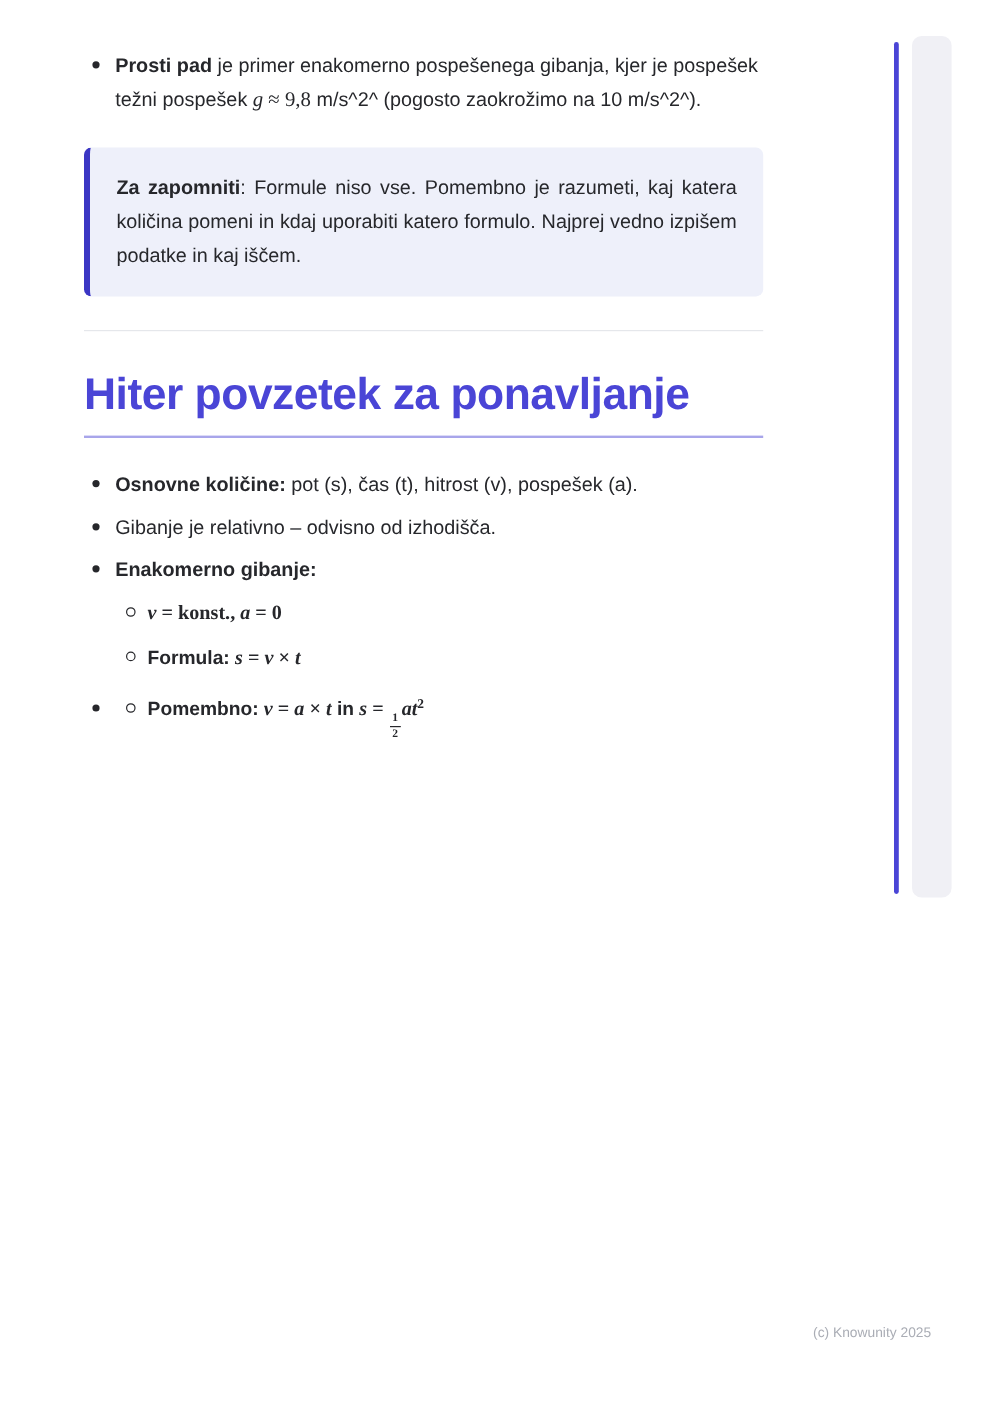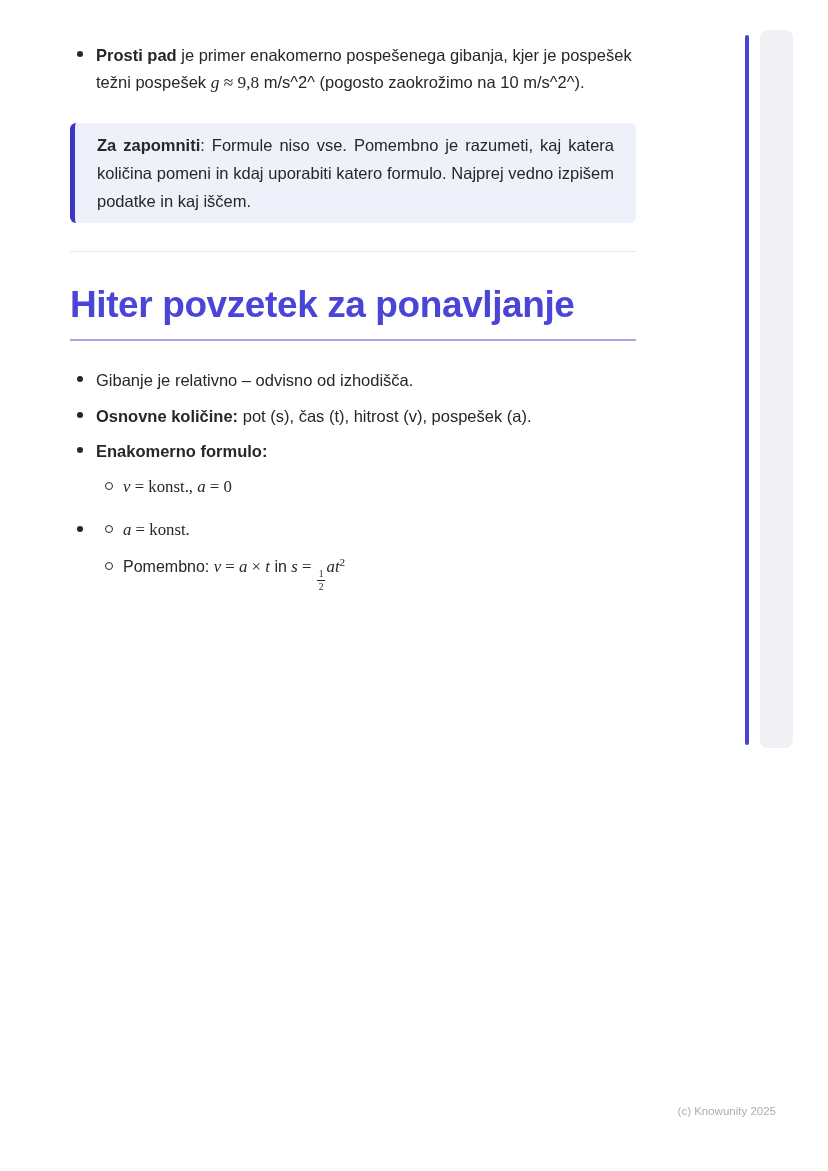--- a/index.html
+++ b/index.html
@@ -24,21 +24,21 @@
   ul.blist > li::before {
     content: "";
     position: absolute;
     left: -19px;
     top: 0.55em;
     width: 6px;
     height: 6px;
     border-radius: 50%;
     background: #26272b;
   }
-  ul.sublist { list-style: none; padding-left: 27px; margin: 9px 0 16px 0; }
+  ul.sublist { list-style: none; padding-left: 27px; margin: 9px 0 16px 0; font-weight: bold; }
   ul.sublist > li { position: relative; margin-bottom: 10px; font-size: 16px; line-height: 1.6; }
   ul.sublist > li::before {
     content: "";
     position: absolute;
     left: -18px;
     top: 0.48em;
     width: 6px;
     height: 6px;
     border-radius: 50%;
     background: transparent;
@@ -57,21 +57,21 @@
     line-height: 1.25;
     font-family: "Liberation Serif", serif;
     margin: 0 1px;
   }
   .frac .den { border-top: 1px solid #26272b; padding: 0 2px; }
   .callout {
     margin-top: 26px;
     background: var(--callout-bg, #eef0fa);
     border-left: 5px solid var(--callout-border, #3b36c4);
     border-radius: 6px;
-    padding: 8px 22px;
+    padding: 20px 22px;
     font-size: 16.5px;
     line-height: 1.7;
     text-align: justify;
   }
   .divider {
     border: none;
     border-top: 1px solid var(--divider, #e5e7eb);
     margin-top: 28px;
   }
   .section-title {
@@ -124,34 +124,34 @@
     <div class="callout">
       <span class="b">Za zapomniti</span><span>: Formule niso vse. Pomembno je razumeti, kaj katera količina pomeni in kdaj uporabiti katero formulo. Najprej vedno izpišem podatke in kaj iščem.</span>
     </div>
 
     <hr class="divider">
 
     <h1 class="section-title">Hiter povzetek za ponavljanje</h1>
 
     <ul class="blist summary">
 
+      <li><span class="b">Osnovne količine:</span><span> pot (s), čas (t), hitrost (v), pospešek (a).</span></li>
+
       <li><span>Gibanje je relativno – odvisno od izhodišča.</span></li>
 
-      <li><span class="b">Osnovne količine:</span><span> pot (s), čas (t), hitrost (v), pospešek (a).</span></li>
-
       <li>
-        <span class="b">Enakomerno formulo:</span>
+        <span class="b">Enakomerno gibanje:</span>
         <ul class="sublist">
           <li><span class="mv">v</span><span class="math"> = konst., </span><span class="mv">a</span><span class="math"> = 0</span></li>
+          <li><span>Formula: </span><span class="mv">s</span><span class="math"> = </span><span class="mv">v</span><span class="math"> × </span><span class="mv">t</span></li>
         </ul>
       </li>
 
       <li>
         <ul class="sublist">
-          <li><span class="mv">a</span><span class="math"> = konst.</span></li>
           <li><span>Pomembno: </span><span class="mv">v</span><span class="math"> = </span><span class="mv">a</span><span class="math"> × </span><span class="mv">t</span><span> in </span><span class="mv">s</span><span class="math"> = </span><span class="frac">
                 <span class="num">1</span>
                 <span class="den">2</span>
               </span><span class="mv">at</span><sup class="math">2</sup></li>
         </ul>
       </li>
 
 
     </ul>
   </div>

